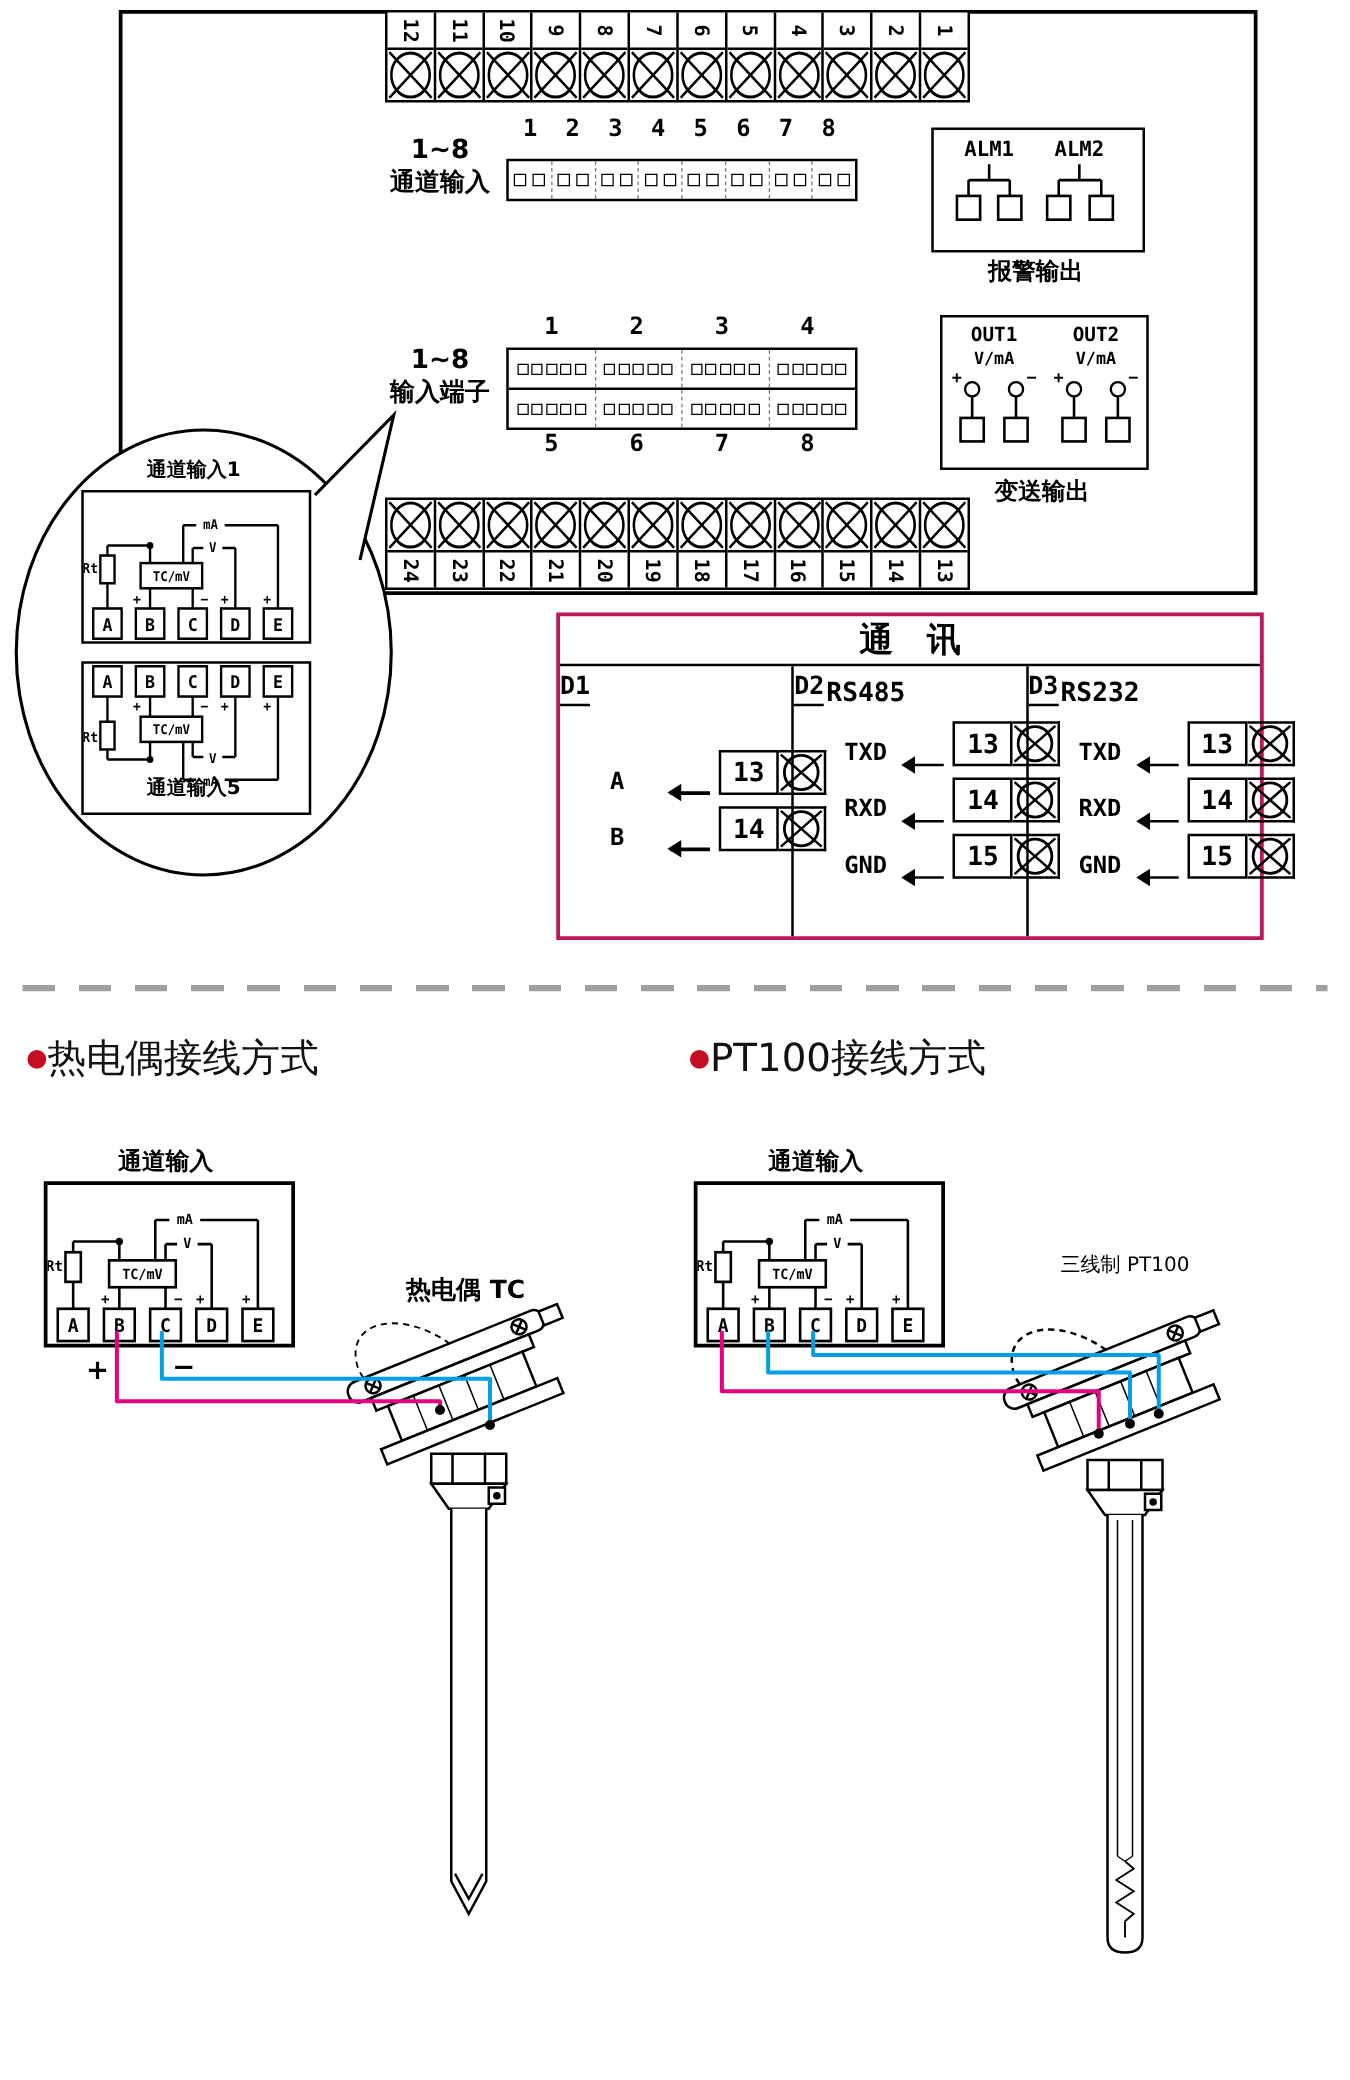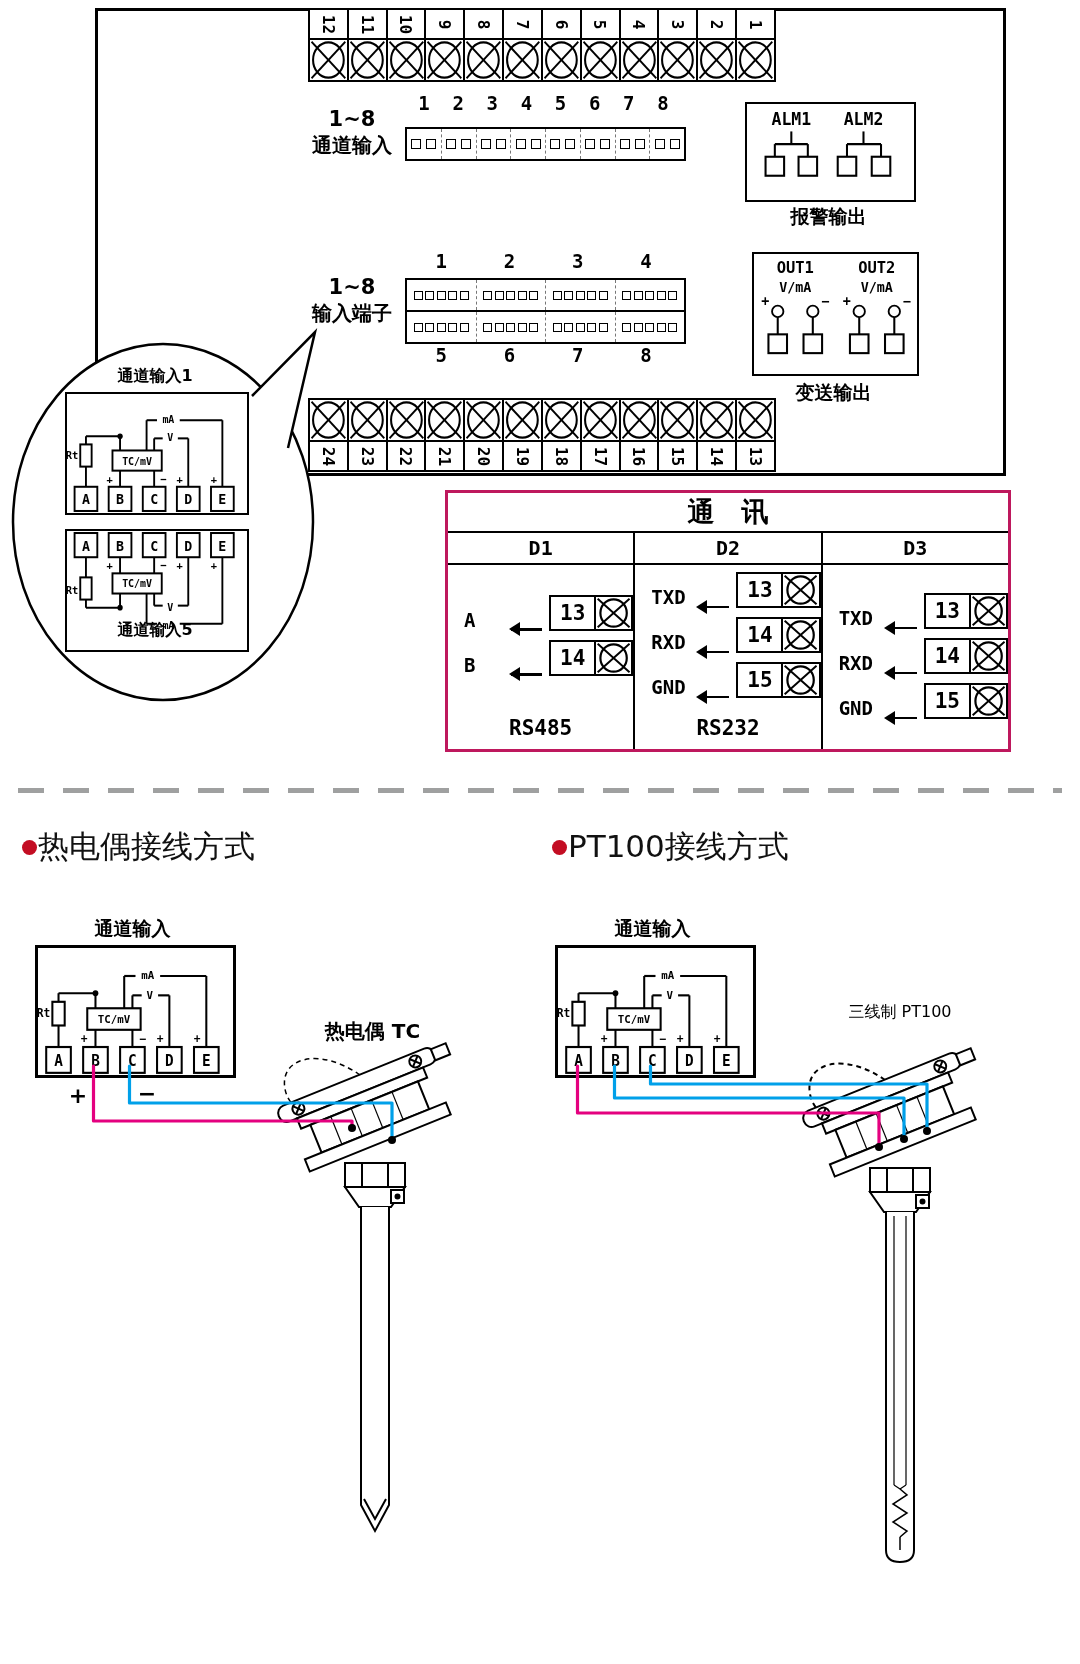--- a/index.html
+++ b/index.html
@@ -59,21 +59,21 @@
   #ch5-label{left:65px;top:620px;width:180px;text-align:center;font-size:16px;font-weight:700}
   #ch1-box{left:65px;top:392px;width:180px;height:119px;border:2.5px solid #000;background:#fff}
   #ch5-box{left:65px;top:529px;width:180px;height:119px;border:2.5px solid #000;background:#fff}
   .chdet{width:100%;height:100%;display:block}
 
   
   #comm-table{left:445px;top:490px;width:560px;height:256px;border:3px solid #be185d;display:flex;flex-direction:column;background:#fff}
   #comm-title{height:38px;border-bottom:2.5px solid #000;display:flex;align-items:center;justify-content:center;
               font-size:27px;font-weight:600}
   #comm-cols{flex:1;display:flex}
-  .comm-col{flex:1;display:flex;flex-direction:column;border-right:2.5px solid #000;min-width:0}
+  .comm-col{flex:1;display:flex;flex-direction:row;border-right:2.5px solid #000;min-width:0}
   .comm-col:last-child{border-right:none}
   .comm-col-header{height:30px;border-bottom:2.5px solid #000;display:flex;align-items:center;justify-content:center;
                    font:600 20px "DejaVu Sans Mono",monospace}
   .comm-rows{flex:1;display:flex;flex-direction:column;justify-content:center;gap:11px;padding-left:16px}
   .comm-row{display:flex;align-items:flex-end;height:34px}
   .sig{width:48px;font:600 19px "DejaVu Sans Mono",monospace}
   .arrow-line{width:32px;height:2.5px;background:#000;position:relative;margin-right:7px}
   .arrow-line::before{content:"";position:absolute;left:-2px;top:-5.8px;width:0;height:0;
                       border-right:11px solid #000;border-top:7px solid transparent;border-bottom:7px solid transparent}
   .numbox{width:44px;height:32px;border:2.5px solid #000;display:flex;align-items:center;justify-content:center;

